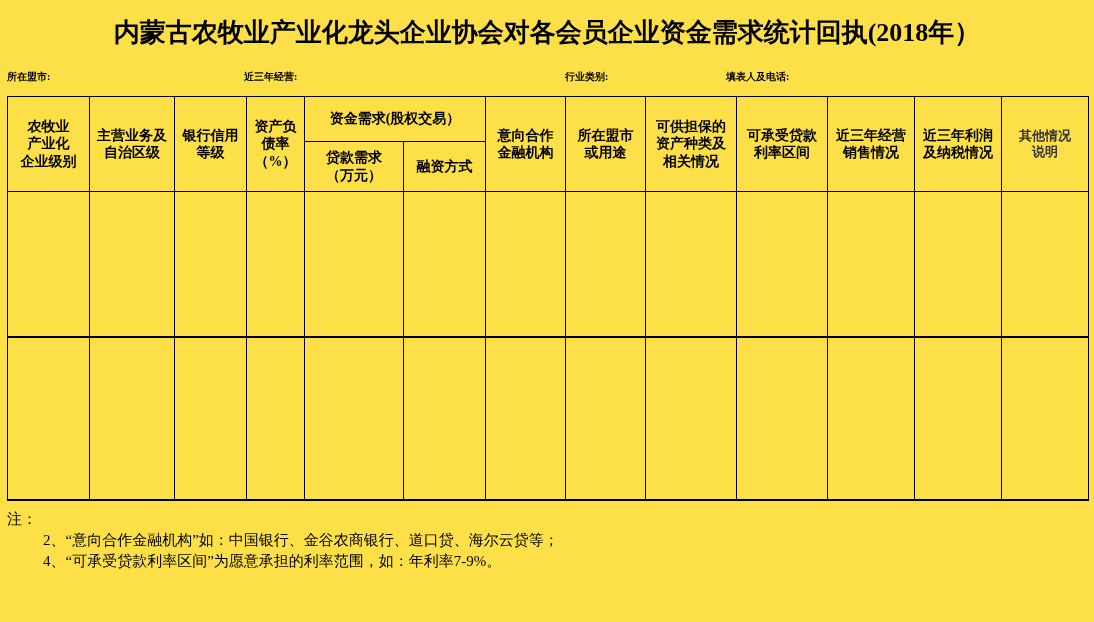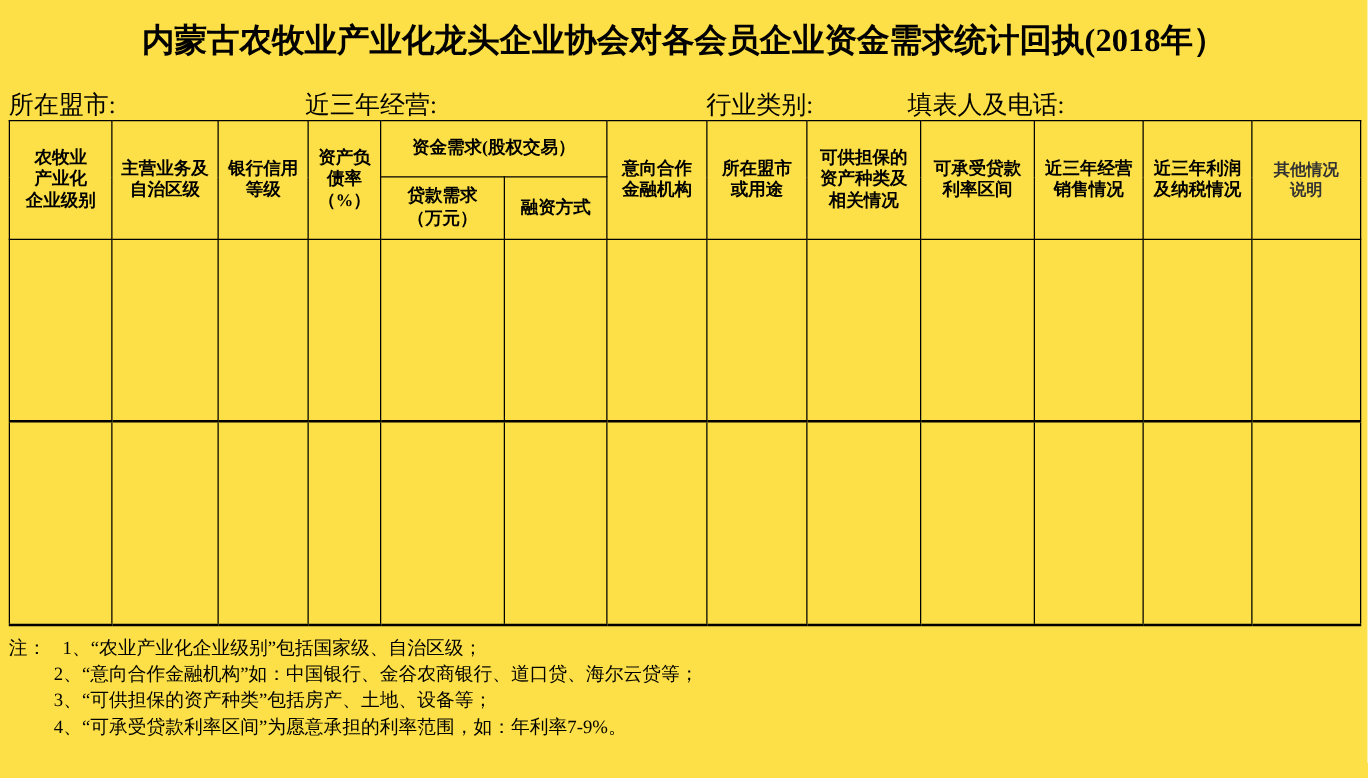--- a/index.html
+++ b/index.html
@@ -24,22 +24,22 @@
     text-align: center;
     font-size: 26px;
     font-weight: bold;
     letter-spacing: 0px;
     white-space: nowrap;
   }
   .info-bar { position: absolute; top: 70px; left: 0; width: 100%; height: 20px; }
   .info-label {
     position: absolute;
     top: 0;
-    font-size: 20px;
-    font-weight: normal;
+    font-size: 10px;
+    font-weight: bold;
     white-space: nowrap;
   }
   .table-wrap { position: absolute; left: 7px; top: 96px; }
   table.form-table {
     border-collapse: collapse;
     table-layout: fixed;
     width: 1081px;
   }
   table.form-table th, table.form-table td {
     border: 1px solid #000;
@@ -173,29 +173,27 @@
           <td></td>
           <td></td>
         </tr>
       </tbody>
     </table>
   </div>
 
   <div class="notes">
     <div class="note-line first">
       <span class="note-prefix">注：</span>
-      <span class="note-text">1、“农业产业化企业级别”包括国家级、自治区级；</span>
     </div>
     <div class="note-line">
       <span class="note-prefix"></span>
       <span class="note-text">2、“意向合作金融机构”如：中国银行、金谷农商银行、道口贷、海尔云贷等；</span>
     </div>
     <div class="note-line">
       <span class="note-prefix"></span>
-      <span class="note-text">3、“可供担保的资产种类”包括房产、土地、设备等；</span>
     </div>
     <div class="note-line">
       <span class="note-prefix"></span>
       <span class="note-text">4、“可承受贷款利率区间”为愿意承担的利率范围，如：年利率7-9%。</span>
     </div>
   </div>
 
 </div>
 
 </body></html>

